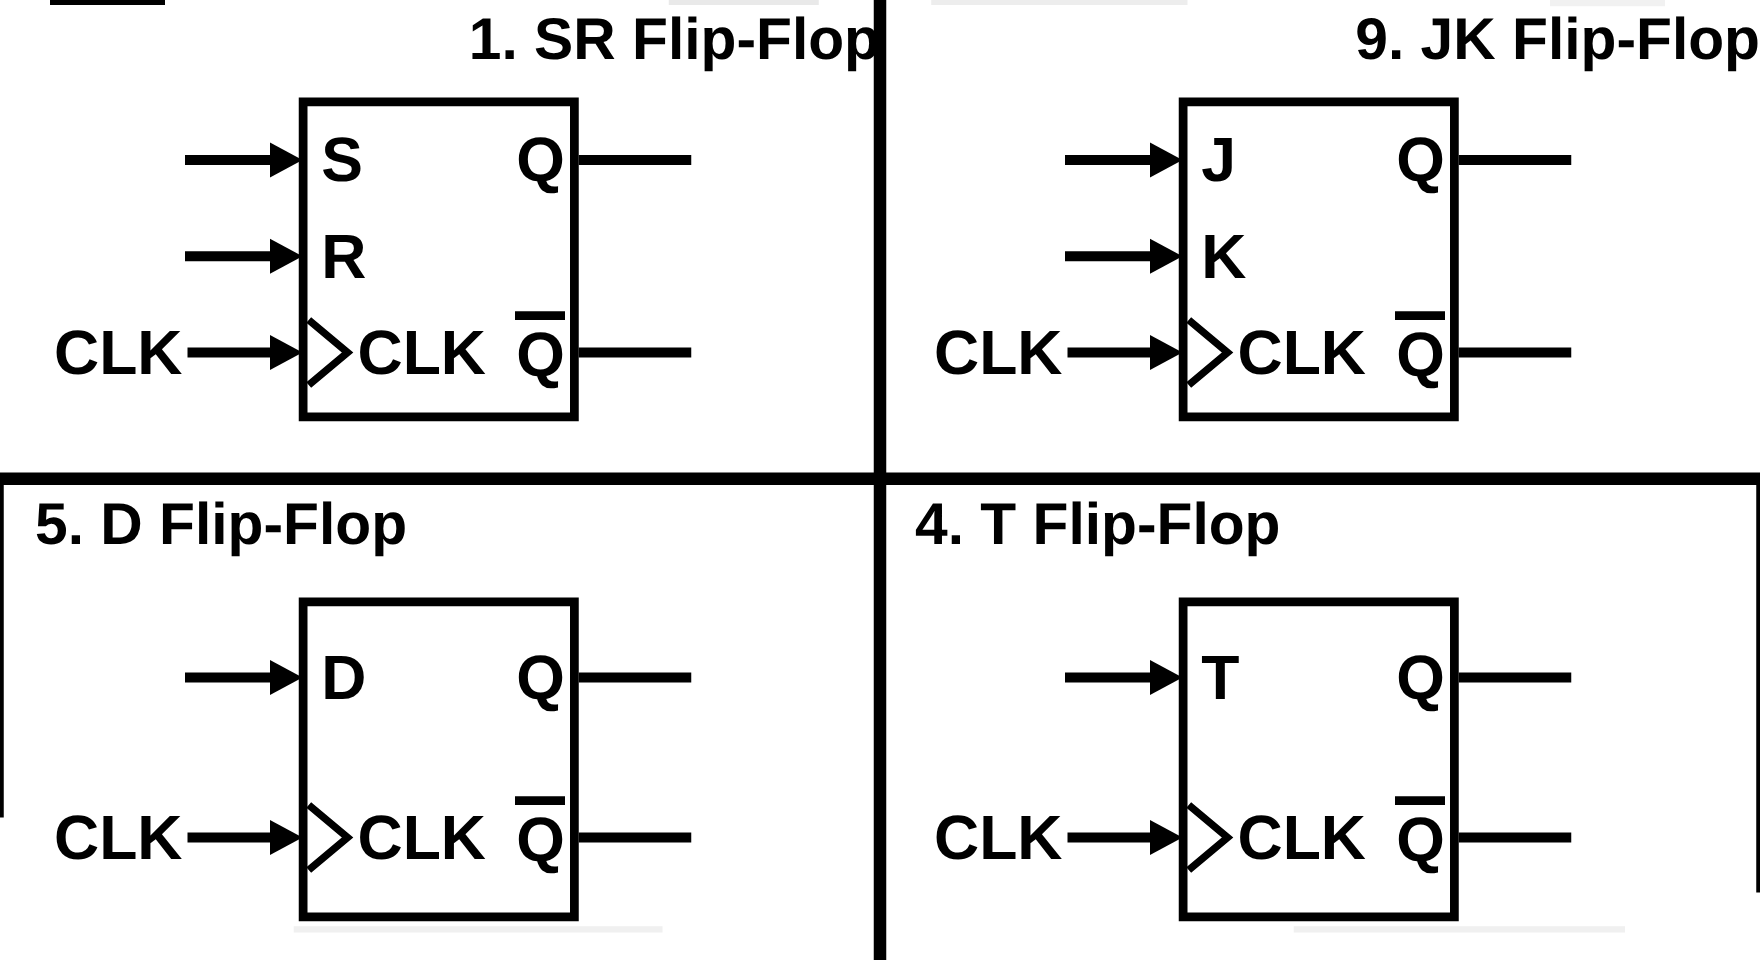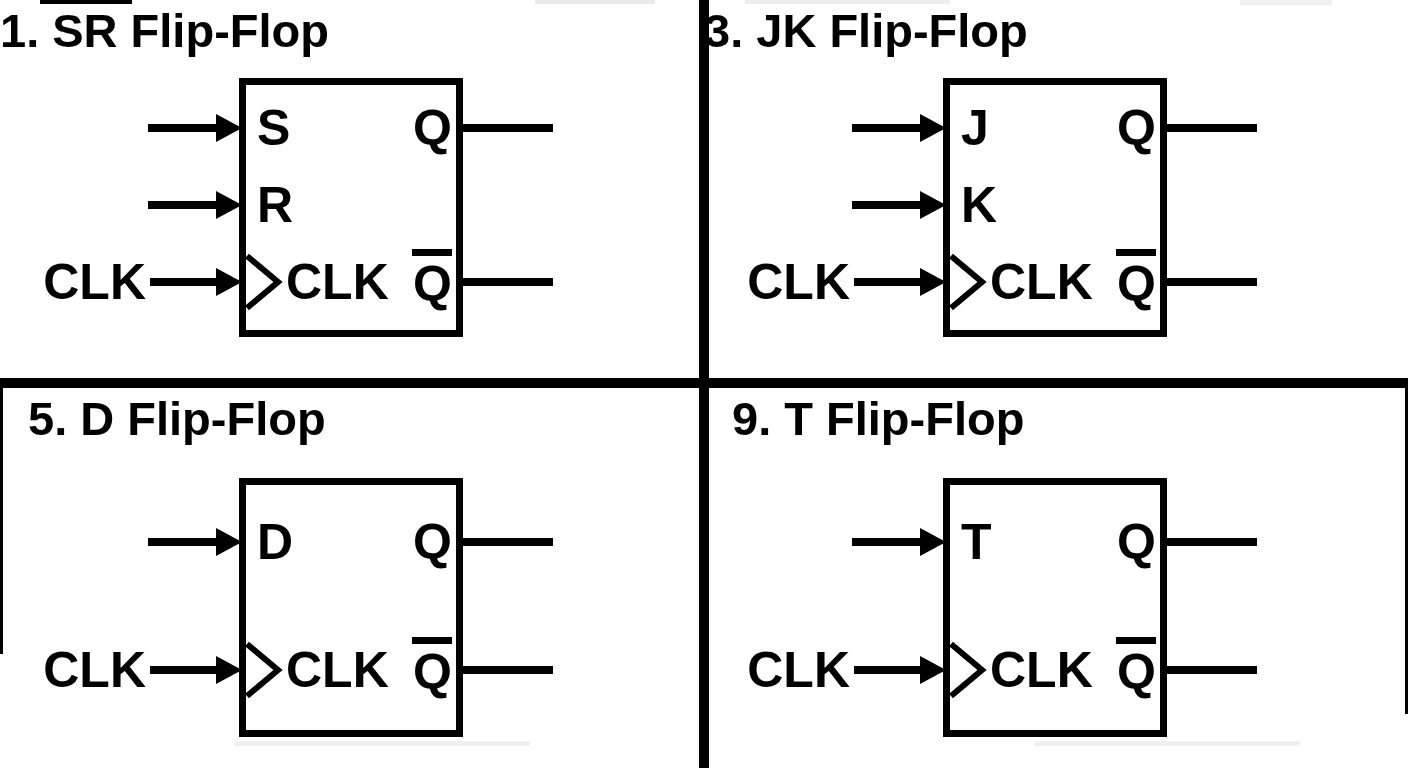--- a/index.html
+++ b/index.html
@@ -22,21 +22,21 @@
   .q2{left:704px;top:0;}
   .q3{left:0;top:384px;}
   .q4{left:704px;top:384px;}
   .q-top{--row1:128px;--row2:205px;--rowclk:282px;--boxtop:78px;}
   .q-bottom{--row1:158px;--row2:0px;--rowclk:286px;--boxtop:94px;}
 
   .title{
     position:absolute;font-weight:700;font-size:47px;line-height:58px;color:#000;
     white-space:nowrap;
   }
-  .title-center{top:2px;left:0;width:704px;text-align:left;}
+  .title-center{top:2px;left:0;width:704px;text-align:right;}
   .title-left{top:6px;left:28px;text-align:left;}
 
   .ffbox{
     position:absolute;left:239px;top:var(--boxtop);width:224px;height:259px;
     border:7px solid #000;box-sizing:border-box;background:#fff;
   }
 
   .hline{position:absolute;height:8px;background:#000;}
   .line-r1{top:calc(var(--row1) - 4px);left:148px;width:68px;}
   .line-r2{top:calc(var(--row2) - 4px);left:148px;width:68px;}
@@ -88,21 +88,21 @@
     </svg>
     <div class="pin-label clk-pin">CLK</div>
     <div class="pin-label qlbl">Q</div>
     <div class="overbar"></div>
     <div class="pin-label qbarlbl">Q</div>
     <div class="hline outline-q"></div>
     <div class="hline outline-qbar"></div>
   </div>
 
   <div class="quadrant q2 q-top">
-    <div class="title title-center">3. JK Flip-Flop</div>
+    <div class="title title-center">9. JK Flip-Flop</div>
     <div class="ffbox"></div>
     <div class="hline line-r1"></div>
     <div class="ah ah-r1"></div>
     <div class="pin-label lbl-r1">J</div>
     <div class="hline line-r2"></div>
     <div class="ah ah-r2"></div>
     <div class="pin-label lbl-r2">K</div>
     <div class="pin-label clk-out">CLK</div>
     <div class="hline line-clk"></div>
     <div class="ah ah-clk"></div>
@@ -131,21 +131,21 @@
     </svg>
     <div class="pin-label clk-pin">CLK</div>
     <div class="pin-label qlbl">Q</div>
     <div class="overbar"></div>
     <div class="pin-label qbarlbl">Q</div>
     <div class="hline outline-q"></div>
     <div class="hline outline-qbar"></div>
   </div>
 
   <div class="quadrant q4 q-bottom">
-    <div class="title title-left">9. T Flip-Flop</div>
+    <div class="title title-left">4. T Flip-Flop</div>
     <div class="ffbox"></div>
     <div class="hline line-r1"></div>
     <div class="ah ah-r1"></div>
     <div class="pin-label lbl-r1">T</div>
     <div class="pin-label clk-out">CLK</div>
     <div class="hline line-clk"></div>
     <div class="ah ah-clk"></div>
     <svg class="clk-tri" viewBox="0 0 38 58">
       <polyline points="2,3 33,29 2,55" fill="#ffffff" stroke="#000000" stroke-width="6"></polyline>
     </svg>

